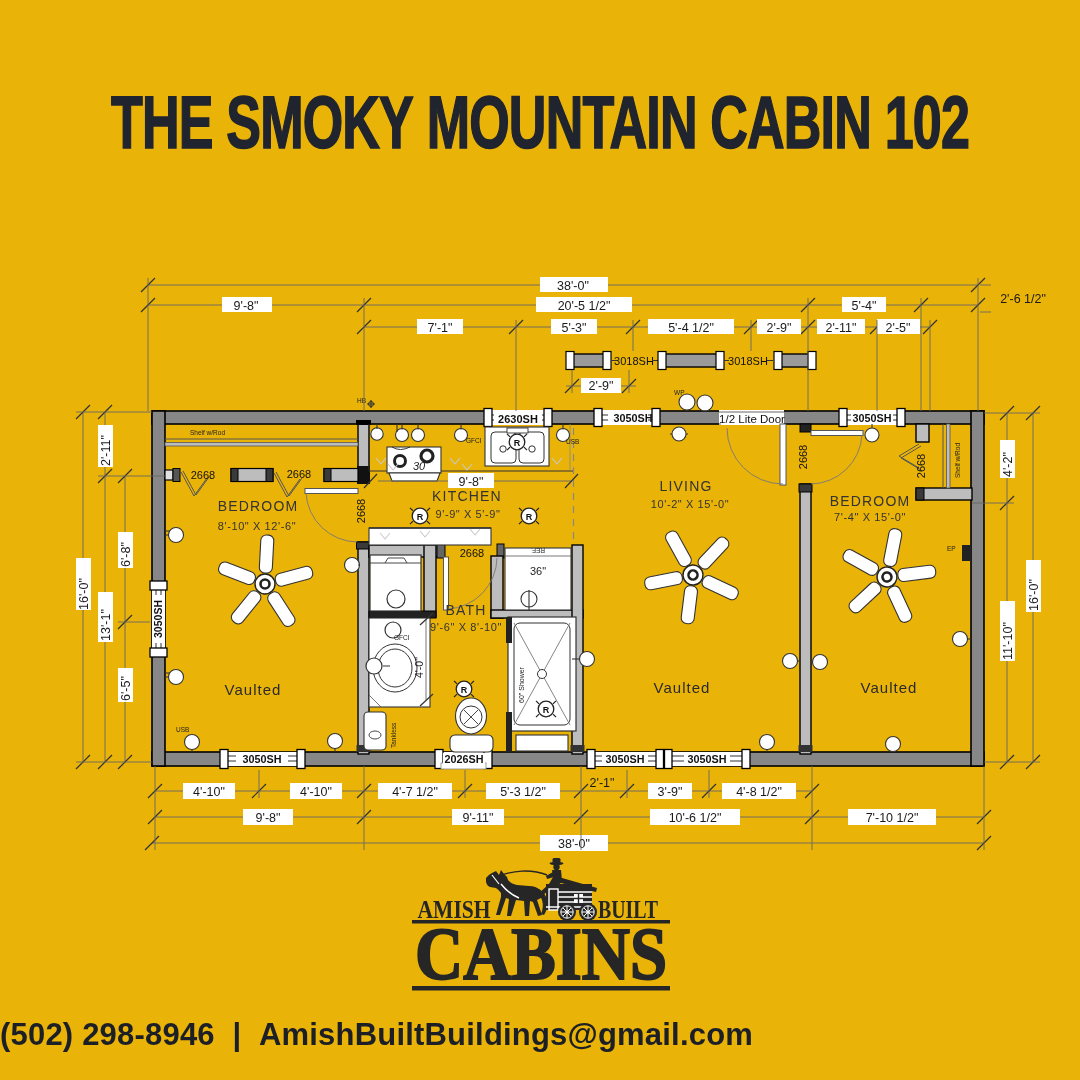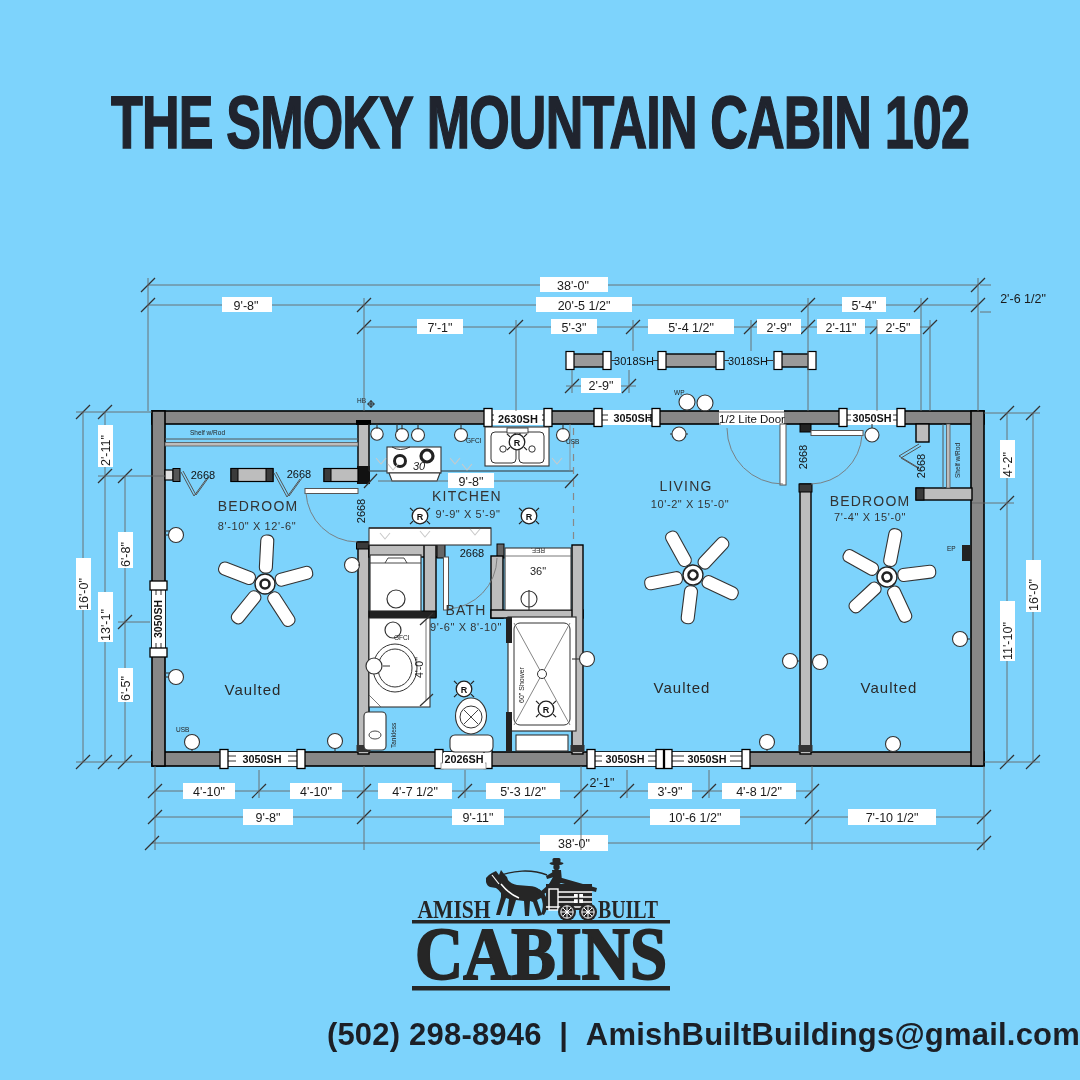--- a/index.html
+++ b/index.html
@@ -1,23 +1,23 @@
 <!DOCTYPE html>
 <html><head>
 <meta charset="utf-8">
 <style>
   html,body{margin:0;padding:0;background:#fff;}
-  #page{width:1080px;height:1080px;position:relative;background:#7dd3fc;overflow:hidden;
+  #page{width:1080px;height:1080px;position:relative;background:#eab308;overflow:hidden;
         font-family:"Liberation Sans",sans-serif;}
   #title{position:absolute;left:0;top:80px;width:1080px;text-align:center;
          font-weight:bold;font-size:62px;color:#20242e;letter-spacing:-1px;-webkit-text-stroke:1.3px #20242e;
          transform:scale(0.84,1.19);transform-origin:center top;}
   #subtitle{position:absolute;left:0;top:152px;width:1080px;text-align:center;
          font-size:43px;color:#121419;letter-spacing:0.5px;}
-  #footer{position:absolute;left:0;top:1017px;width:1080px;text-align:right;
+  #footer{position:absolute;left:0;top:1017px;width:1080px;text-align:left;
          font-weight:bold;font-size:31px;color:#1c1f26;letter-spacing:0.2px;}
   svg text{font-family:"Liberation Sans",sans-serif;}
   .dt{font-size:12.5px;fill:#1a1a1a;}
   .rm{font-size:14px;fill:#333;letter-spacing:1.2px;}
   .rs{font-size:11px;fill:#333;letter-spacing:0.6px;}
   .wl{font-size:9.5px;fill:#111;font-weight:bold;}
   .sm{font-size:6.5px;fill:#222;}
   .dl{stroke:#666;stroke-width:0.9;fill:none;}
   .tk{stroke:#333;stroke-width:1.2;}
   .fx{stroke:#333;stroke-width:1.1;fill:#fff;}

